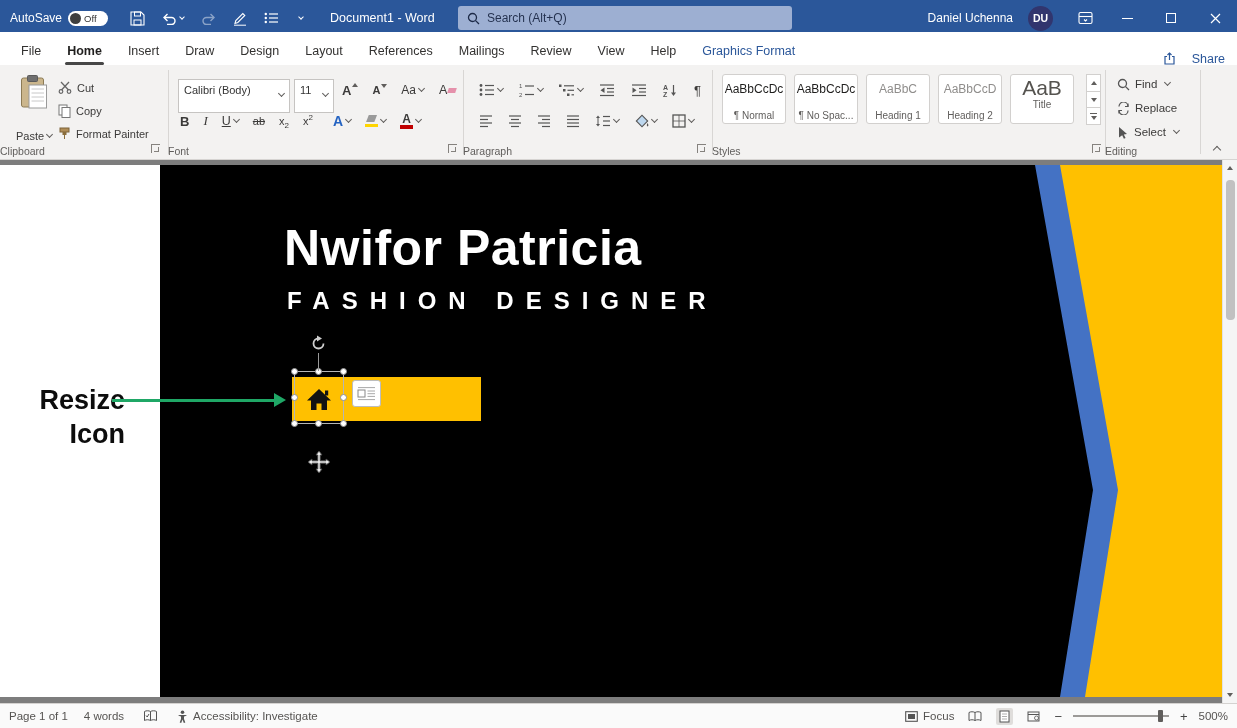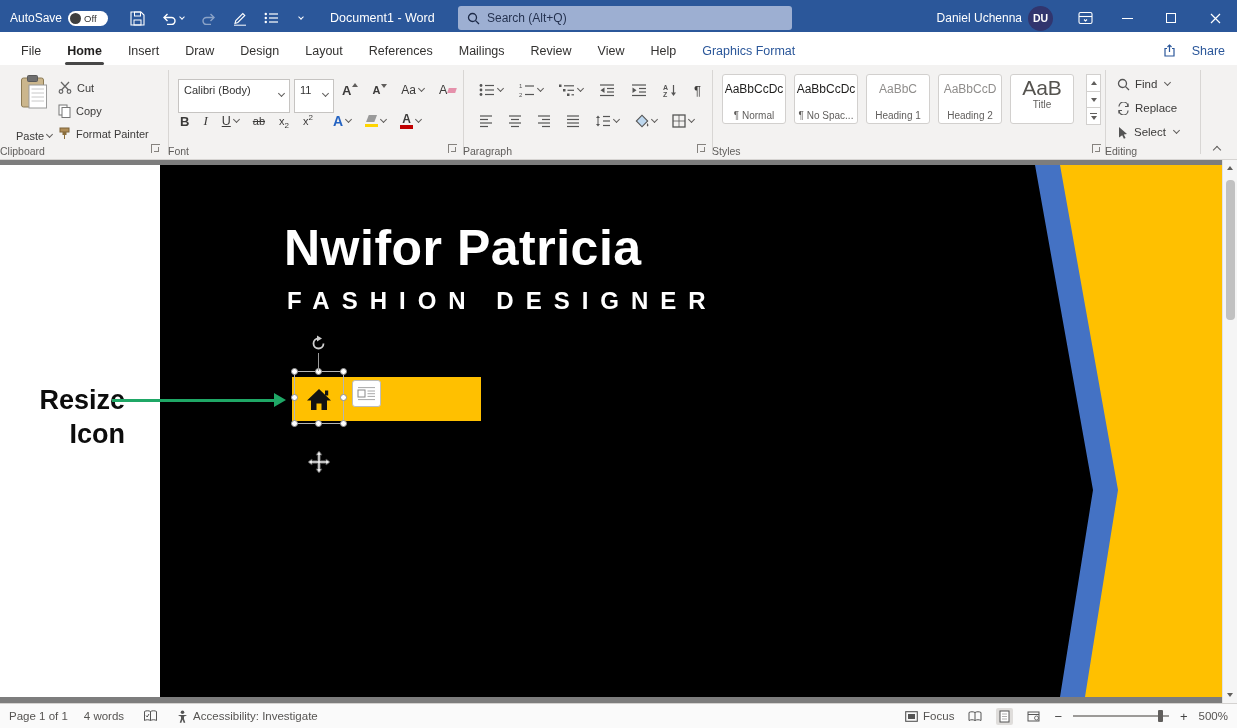--- a/index.html
+++ b/index.html
@@ -11,33 +11,33 @@
 .autosave{position:absolute;left:10px;top:0;height:36px;display:flex;align-items:center;gap:6px}
 .toggle{width:40px;height:15px;border-radius:8px;background:#fff;display:flex;align-items:center;color:#333;font-size:9.5px;cursor:default}
 .knob{width:11px;height:11px;border-radius:50%;background:#3f3f3f;margin:0 3px 0 2px}
 .qat{position:absolute;left:130px;top:0;height:36px;display:flex;align-items:center;gap:17px}
 .ic{display:inline-flex;align-items:center}
 .doc-title{position:absolute;left:330px;top:0;height:36px;display:flex;align-items:center;font-size:12.5px}
 .search{position:absolute;left:458px;top:6px;width:334px;height:24px;background:#9dafd2;border-radius:3px;display:flex;align-items:center;padding:0 9px;gap:7px}
 .search input{border:none;outline:none;background:transparent;font-size:12px;color:#15213c;width:100%;font-family:"Liberation Sans",sans-serif}
 .search input::placeholder{color:#1d2a47;opacity:.95}
 .tb-right{position:absolute;right:0;top:0;height:36px;display:flex;align-items:center}
-.user-name{margin-right:6px}
+.user-name{margin-right:15px}
 .avatar{width:25px;height:25px;border-radius:50%;background:#31356e;display:flex;align-items:center;justify-content:center;font-size:10.5px;font-weight:bold;margin-right:12px}
 .win-btn{width:44px;height:36px;display:flex;align-items:center;justify-content:center}
 .glyph-min{width:11px;height:1px;background:#fff}
 .glyph-max{width:10px;height:10px;border:1px solid #fff}
 
 
 .tabrow{position:absolute;top:36px;left:0;width:100%;height:29px;background:#fff;display:flex;align-items:center;font-size:12.5px;color:#323130;padding-left:8px}
 .tab{padding:0 13px;height:29px;display:flex;align-items:center;position:relative;cursor:default;white-space:nowrap}
 .tab.active{font-weight:bold;color:#201f1e}
 .tab.active::after{content:"";position:absolute;left:11px;right:11px;bottom:0;height:3px;background:#474747;border-radius:2px}
 .tab.contextual{color:#2b579a}
-.share{position:absolute;right:12px;top:0;height:29px;display:flex;align-items:center;gap:16px;color:#2b579a;font-size:12.5px}
+.share{position:absolute;right:12px;top:8px;height:29px;display:flex;align-items:center;gap:16px;color:#2b579a;font-size:12.5px}
 
 
 .ribbon{position:absolute;top:65px;left:0;width:100%;height:95px;background:#f3f2f1;border-bottom:1px solid #d6d4d2}
 .rgroup{position:absolute;top:0;height:95px}
 .glabel{position:absolute;bottom:3px;left:0;width:100%;text-align:left;font-size:10.5px;color:#605e5c}
 .vsep{position:absolute;top:5px;width:1px;height:84px;background:#d8d6d4}
 .launcher{position:absolute;bottom:7px;width:9px;height:9px;border-left:1px solid #85827e;border-top:1px solid #85827e}
 .launcher::after{content:"";position:absolute;right:1px;bottom:1px;width:4px;height:4px;border-right:1.6px solid #85827e;border-bottom:1.6px solid #85827e}
 .chev{display:inline-block;width:5px;height:5px;border-right:1.2px solid #605e5c;border-bottom:1.2px solid #605e5c;transform:rotate(45deg);margin:-3px 0 0 3px;flex:0 0 auto}
 .chev.w{border-color:#fff;width:4px;height:4px}

